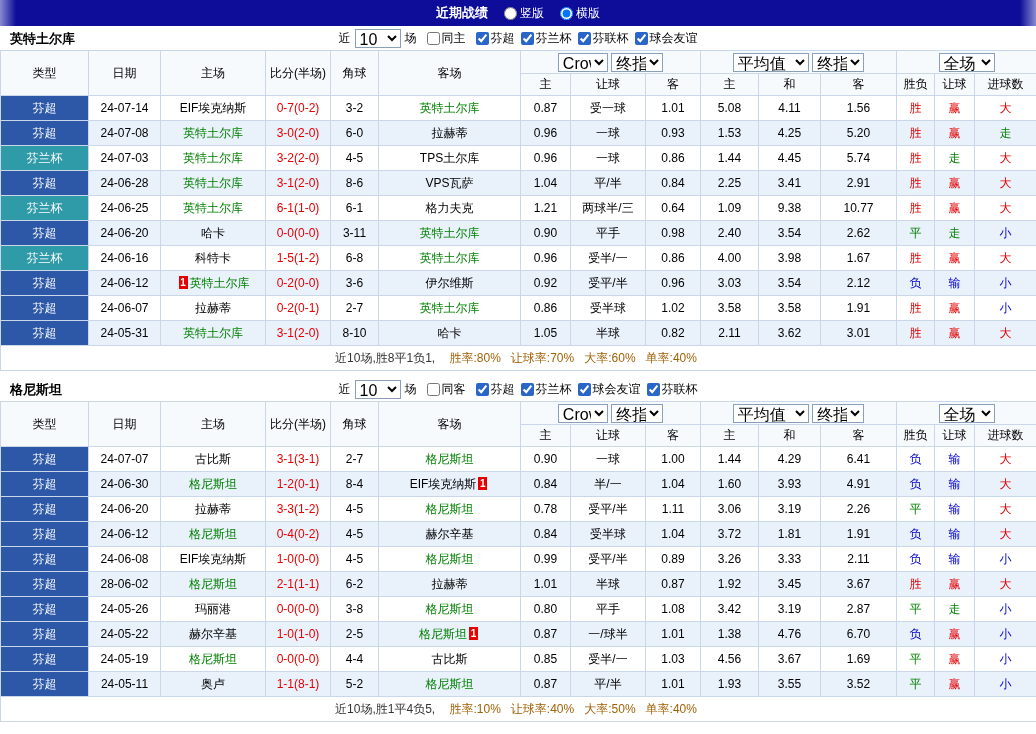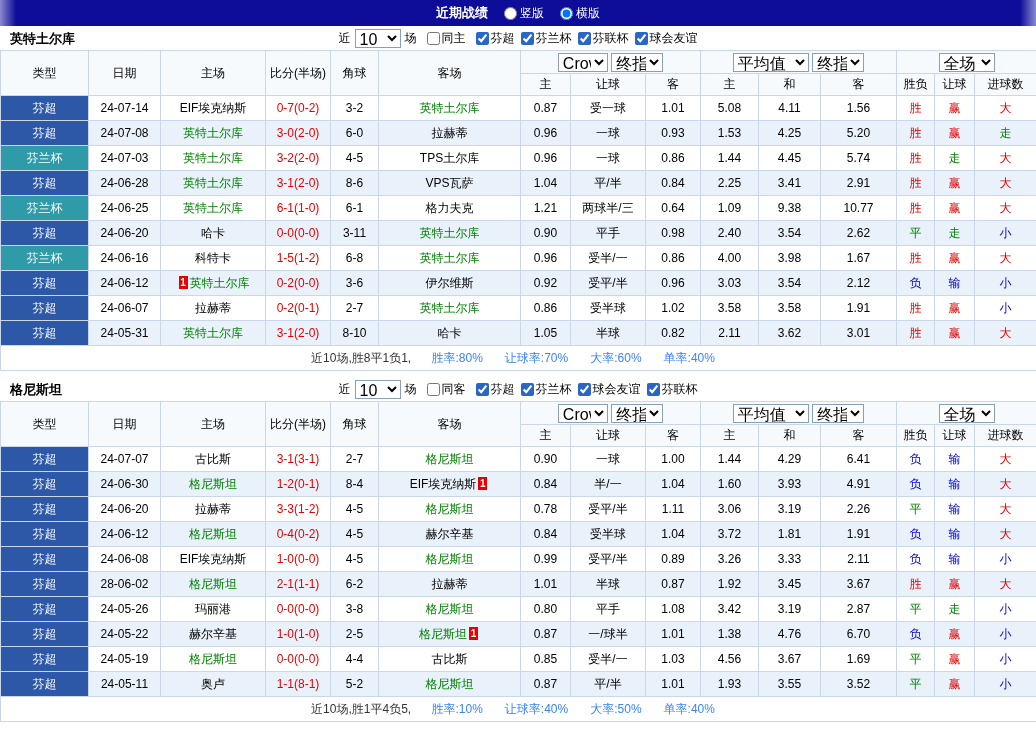--- a/index.html
+++ b/index.html
@@ -55,21 +55,21 @@
     display:inline-block; background:#e60000; color:#fff;
     font-size:10px; font-weight:bold; line-height:13px; height:13px;
     min-width:9px; padding:0 1px; margin:0 2px; vertical-align:1px;
   }
   td.res.win  { color:var(--win,#e60000); }
   td.res.draw { color:var(--draw,#008000); }
   td.res.lose { color:var(--lose,#0000cc); }
 
   tfoot td { height:25px; background:#fff; }
   .sum-prefix { color:#333; margin-right:6px; }
-  .rate { color:#3b82f6; margin:0 11px; }
+  .rate { color:#a16207; margin:0 5px; }
 </style>
 </head>
 <body>
 
 <div class="titlebar">
   <span class="title">近期战绩</span>
   <label>
     <input type="radio" name="layout" style="">
     <span>竖版</span>
   </label>

